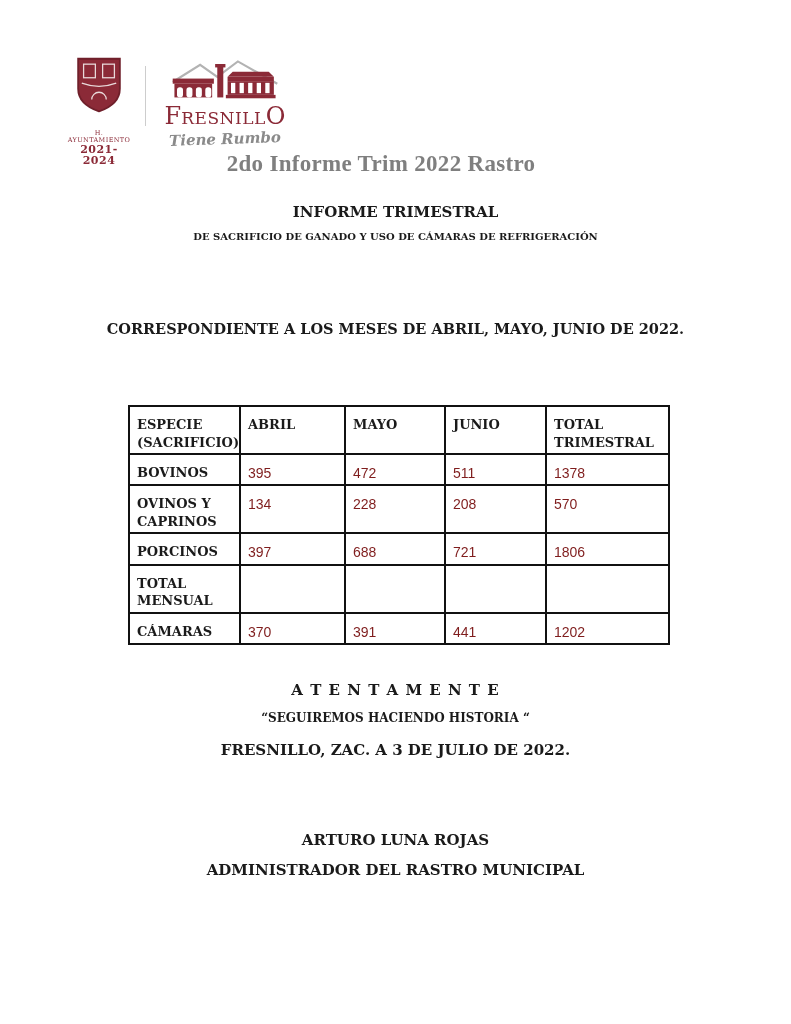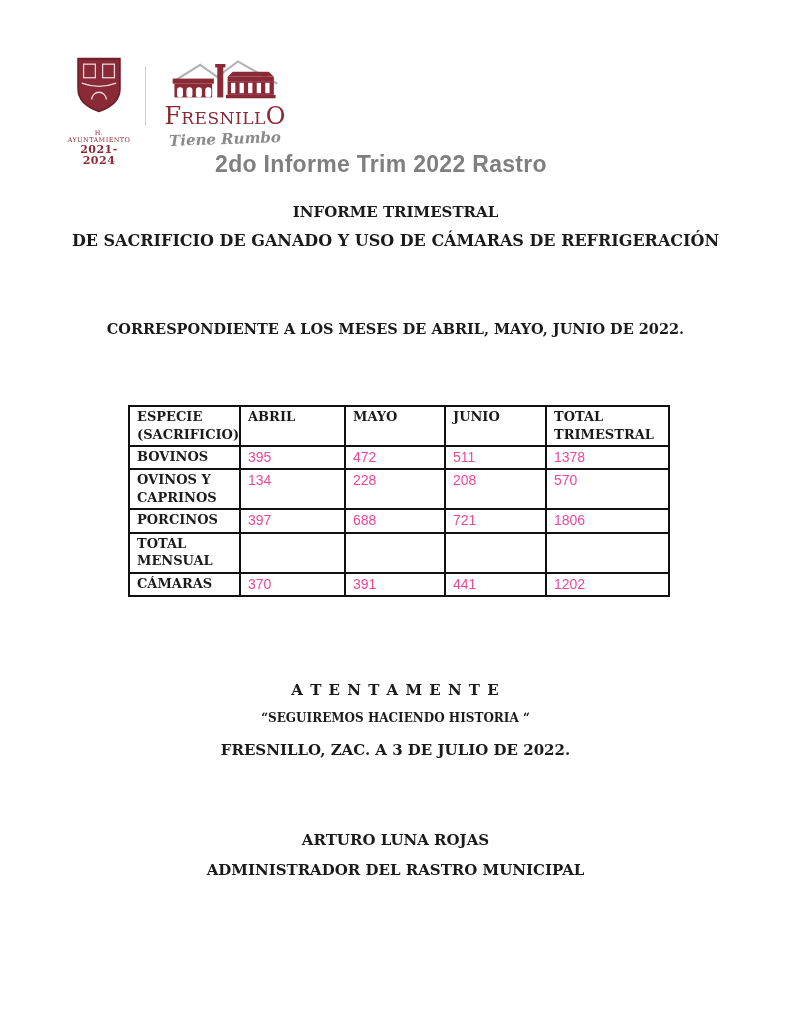--- a/index.html
+++ b/index.html
@@ -28,34 +28,34 @@
   .logo-divider{width:1px;height:60px;background:#cdcdcd;margin-top:10px;}
   .brand{width:132px;text-align:center;margin-top:2px;}
   .brand-name{color:var(--maroon);line-height:20px;margin-top:-4px;white-space:nowrap;}
   .brand-name .big{font-size:24px;}
   .brand-name .mid{font-size:17px;letter-spacing:.5px;}
   .brand-tagline{color:var(--tagline_gray);font-style:italic;font-size:15px;
     font-weight:bold;transform:rotate(-2deg);margin-top:1px;}
 
   
   .doc-title{top:151px;left:0;width:762px;text-align:center;
-    font-family:Liberation Sans, sans-serif;
+    font-family:Liberation Serif, serif;
     font-weight:bold;font-size:23px;color:var(--title_gray);letter-spacing:.3px;}
   .h1{top:203px;font-weight:bold;font-size:15px;}
-  .h2{top:231px;font-weight:bold;font-size:16px;}
+  .h2{top:231px;font-weight:bold;font-size:10px;}
   .period{top:320px;font-weight:bold;font-size:14.5px;}
 
   
   table.report{top:405px;left:128px;width:540px;border-collapse:collapse;
     table-layout:fixed;position:absolute;}
-  table.report td{border:2px solid #111;padding:1px 4px 2px 7px;vertical-align:top;
+  table.report td{border:2px solid #111;padding:9px 4px 2px 7px;vertical-align:top;
     overflow:hidden;}
   td.lbl{font-weight:bold;font-size:13px;line-height:1.35;}
   td.val{font-family:"Liberation Sans","DejaVu Sans",sans-serif;font-size:14px;
-    color:#ec4899;line-height:1.3;}
+    color:#7f1d1d;line-height:1.3;}
   tr.subhead td{font-weight:bold;font-size:13px;}
   tr.tall td{height:36px;}
   tr.datarow td{height:21px;}
   col.c1{width:111px;} col.c2{width:105px;} col.c3{width:100px;}
   col.c4{width:101px;} col.c5{width:123px;}
 
   
   .atent{top:681px;font-weight:bold;font-size:15px;letter-spacing:1px;}
   .slogan{top:711px;font-weight:bold;font-size:12px;}
   .placedate{top:741px;font-weight:bold;font-size:15px;}

